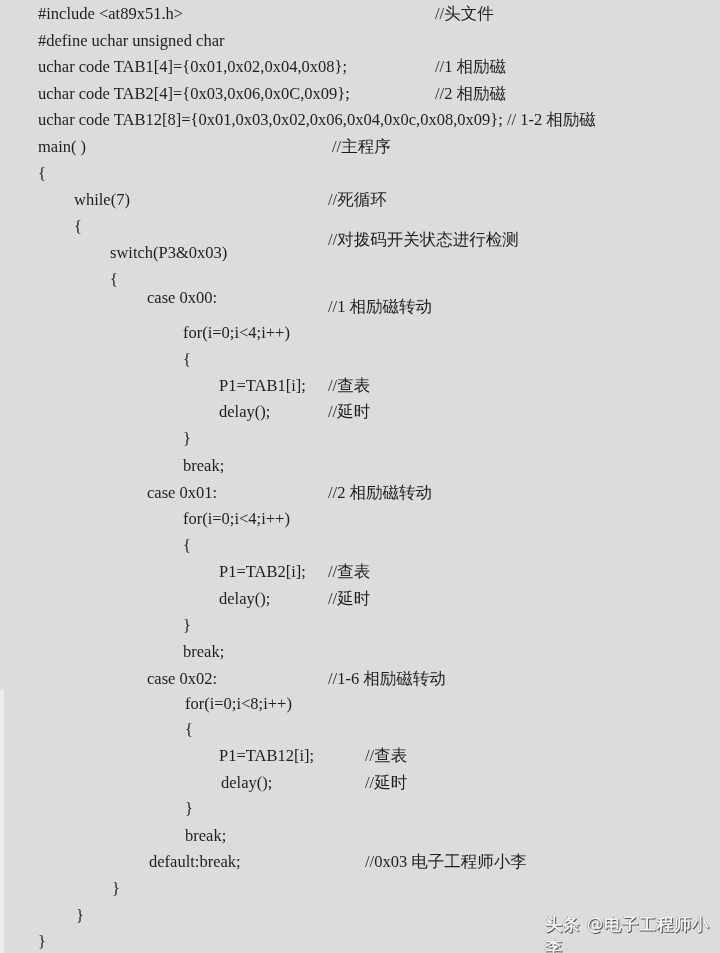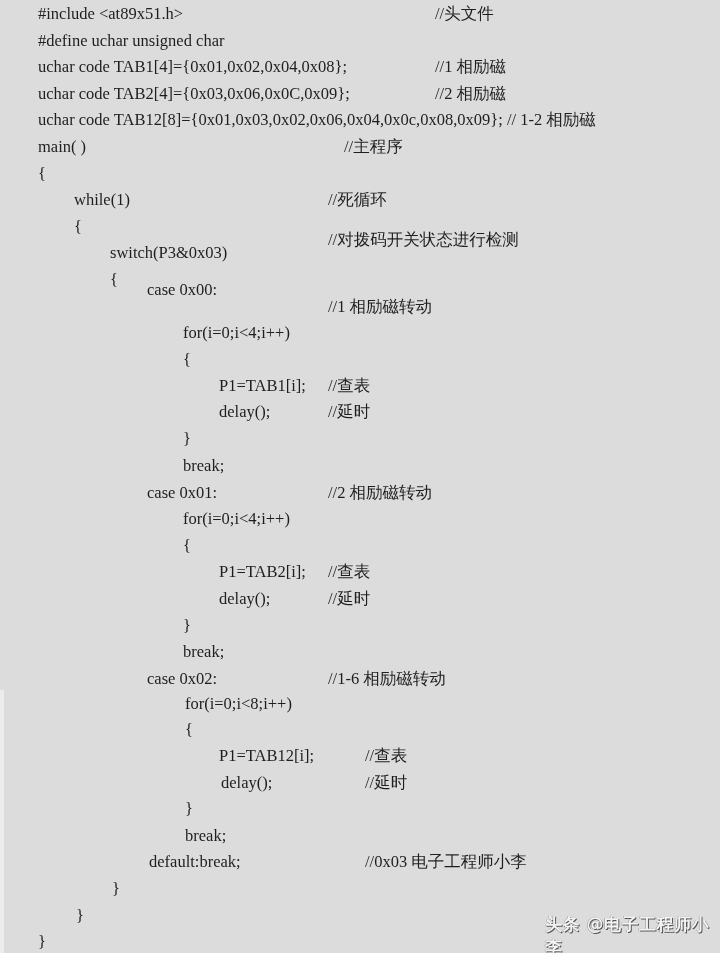--- a/index.html
+++ b/index.html
@@ -38,35 +38,35 @@
 
   <span class="line" style="left:38px;top:57px">uchar code TAB1[4]={0x01,0x02,0x04,0x08};</span>
   <span class="line" style="left:435px;top:57px">//1 相励磁</span>
 
   <span class="line" style="left:38px;top:84px">uchar code TAB2[4]={0x03,0x06,0x0C,0x09};</span>
   <span class="line" style="left:435px;top:84px">//2 相励磁</span>
 
   <span class="line" style="left:38px;top:110px">uchar code TAB12[8]={0x01,0x03,0x02,0x06,0x04,0x0c,0x08,0x09}; // 1-2 相励磁</span>
 
   <span class="line" style="left:38px;top:137px">main( )</span>
-  <span class="line" style="left:344px;top:137px">//主程序</span>
+  <span class="line" style="left:332px;top:137px">//主程序</span>
 
   <span class="line" style="left:38px;top:164px">{</span>
 
-  <span class="line" style="left:74px;top:190px">while(1)</span>
+  <span class="line" style="left:74px;top:190px">while(7)</span>
   <span class="line" style="left:328px;top:190px">//死循环</span>
 
   <span class="line" style="left:74px;top:217px">{</span>
 
   <span class="line" style="left:110px;top:243px">switch(P3&amp;0x03)</span>
   <span class="line" style="left:328px;top:230px">//对拨码开关状态进行检测</span>
 
   <span class="line" style="left:110px;top:270px">{</span>
 
-  <span class="line" style="left:147px;top:280px">case 0x00:</span>
+  <span class="line" style="left:147px;top:288px">case 0x00:</span>
   <span class="line" style="left:328px;top:297px">//1 相励磁转动</span>
 
   <span class="line" style="left:183px;top:323px">for(i=0;i&lt;4;i++)</span>
 
   <span class="line" style="left:183px;top:350px">{</span>
 
   <span class="line" style="left:219px;top:376px">P1=TAB1[i];</span>
   <span class="line" style="left:328px;top:376px">//查表</span>
 
   <span class="line" style="left:219px;top:402px">delay();</span>

